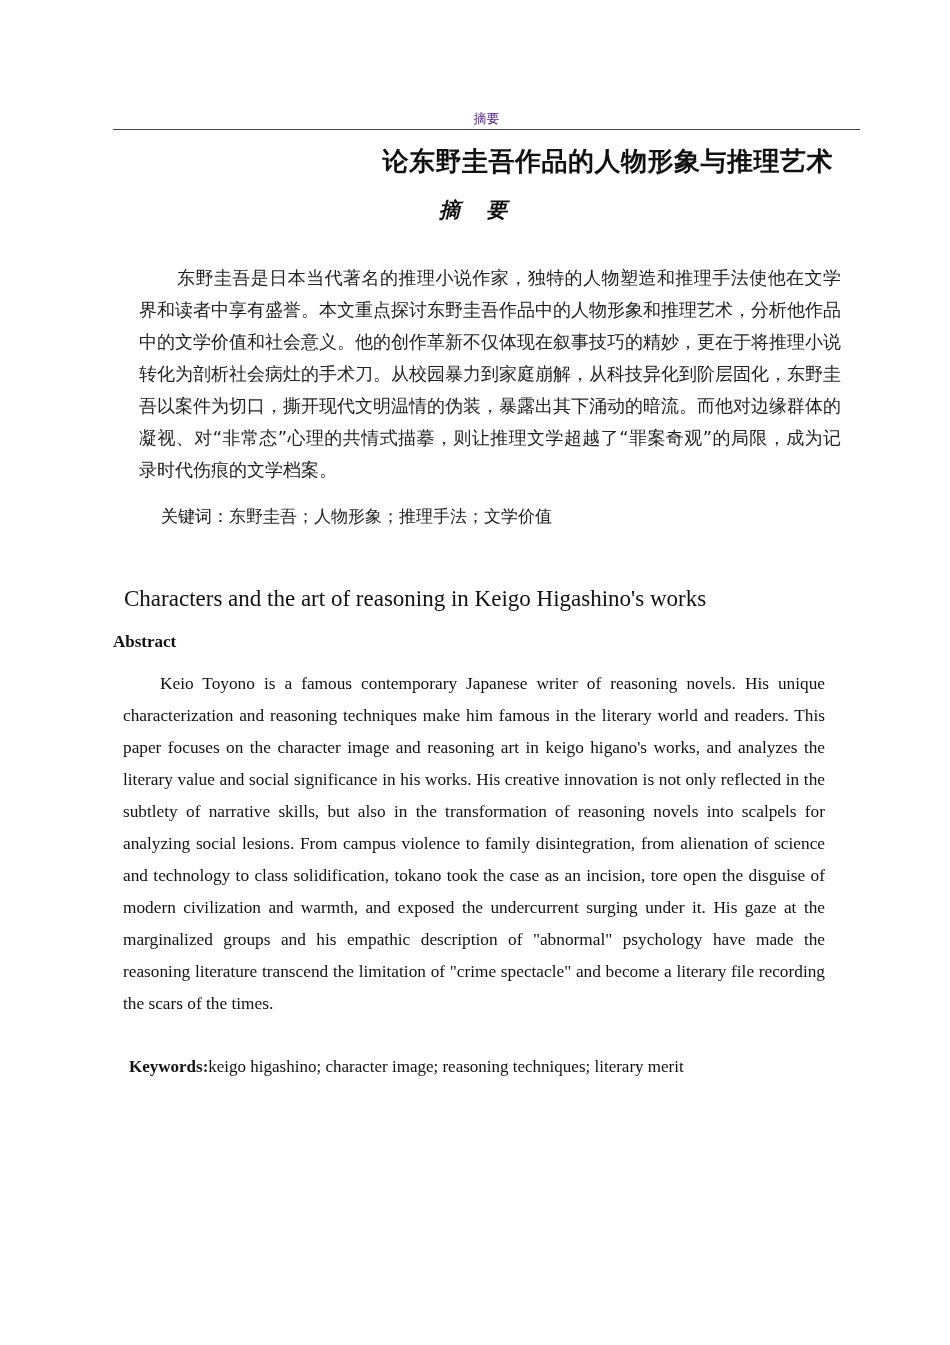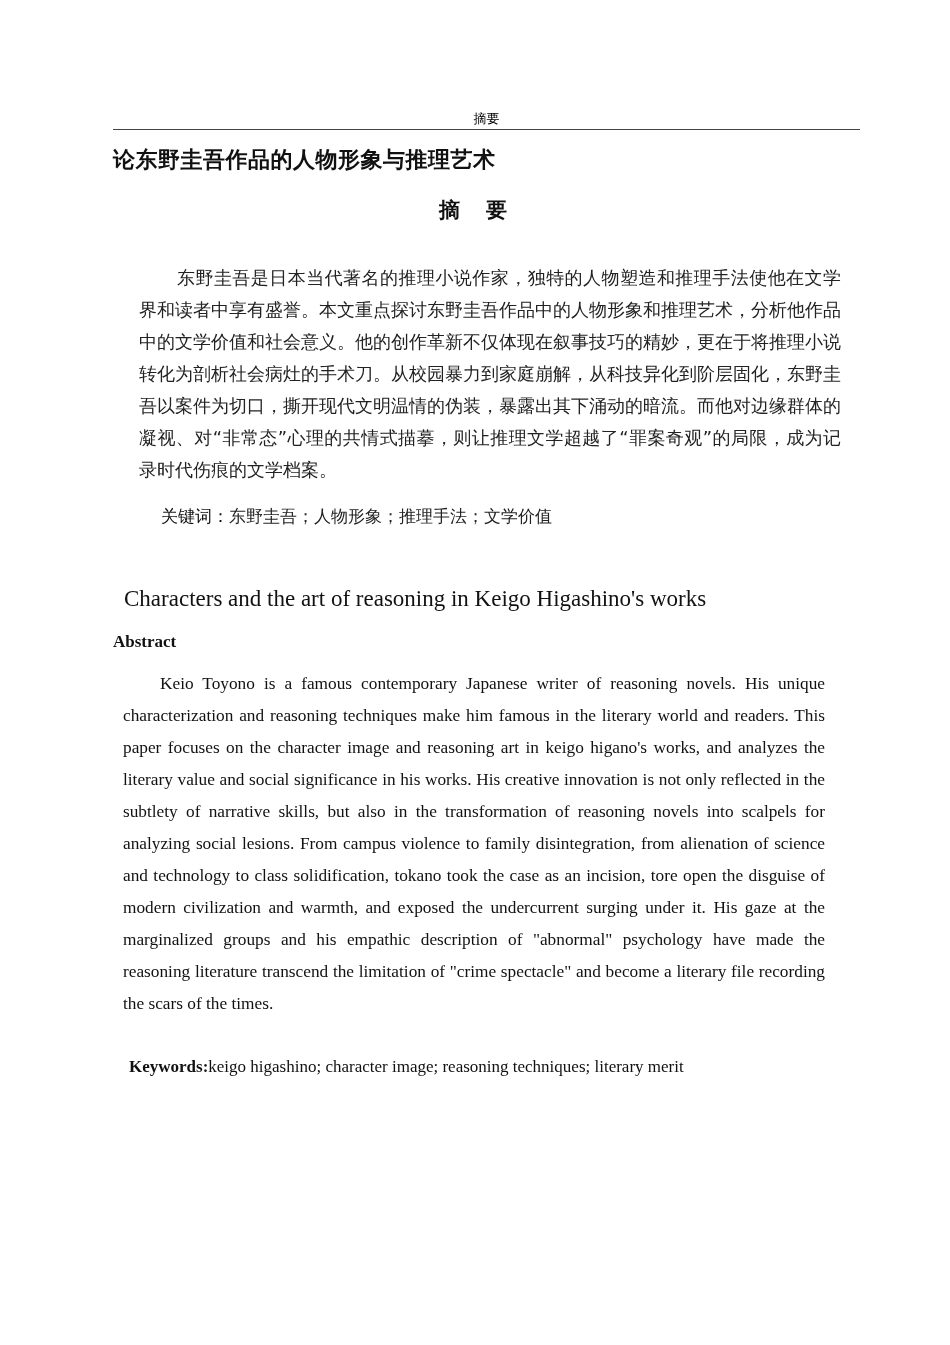--- a/index.html
+++ b/index.html
@@ -15,55 +15,56 @@
       color: #111111;
       font-family: "Liberation Serif", "DejaVu Serif", serif;
     }
     .running-header {
       position: absolute;
       left: 113px;
       top: 110px;
       width: 747px;
       text-align: center;
       font-size: 13px;
-      color: #000000;
+      color: #4c1d95;
       font-family: "DejaVu Sans", sans-serif;
       line-height: 18px;
     }
     .header-rule {
       position: absolute;
       left: 113px;
       top: 129px;
       width: 747px;
       height: 0;
       border-top: 1px solid #444444;
     }
     .cn-title {
       position: absolute;
       left: 113px;
       top: 146px;
       width: 720px;
-      text-align: left;
-      font-size: 22px;
+      text-align: right;
+      font-size: 26px;
       font-weight: bold;
-      font-family: Liberation Mono, monospace;
+      font-family: Liberation Serif, serif;
       line-height: 32px;
       letter-spacing: 0.5px;
     }
     .cn-abstract-heading {
       position: absolute;
       left: 113px;
       top: 194px;
       width: 720px;
       text-align: center;
       font-size: 21px;
       font-weight: bold;
       font-family: "DejaVu Sans", sans-serif;
       line-height: 32px;
       word-spacing: 0;
+      font-style: italic;
     }
     .cn-abstract-heading span.sp { display: inline-block; width: 26px; }
     .cn-body {
       position: absolute;
       left: 123px;
       top: 246px;
       width: 702px;
       font-size: 18px;
       line-height: 32px;
       font-family: "DejaVu Sans", sans-serif;

